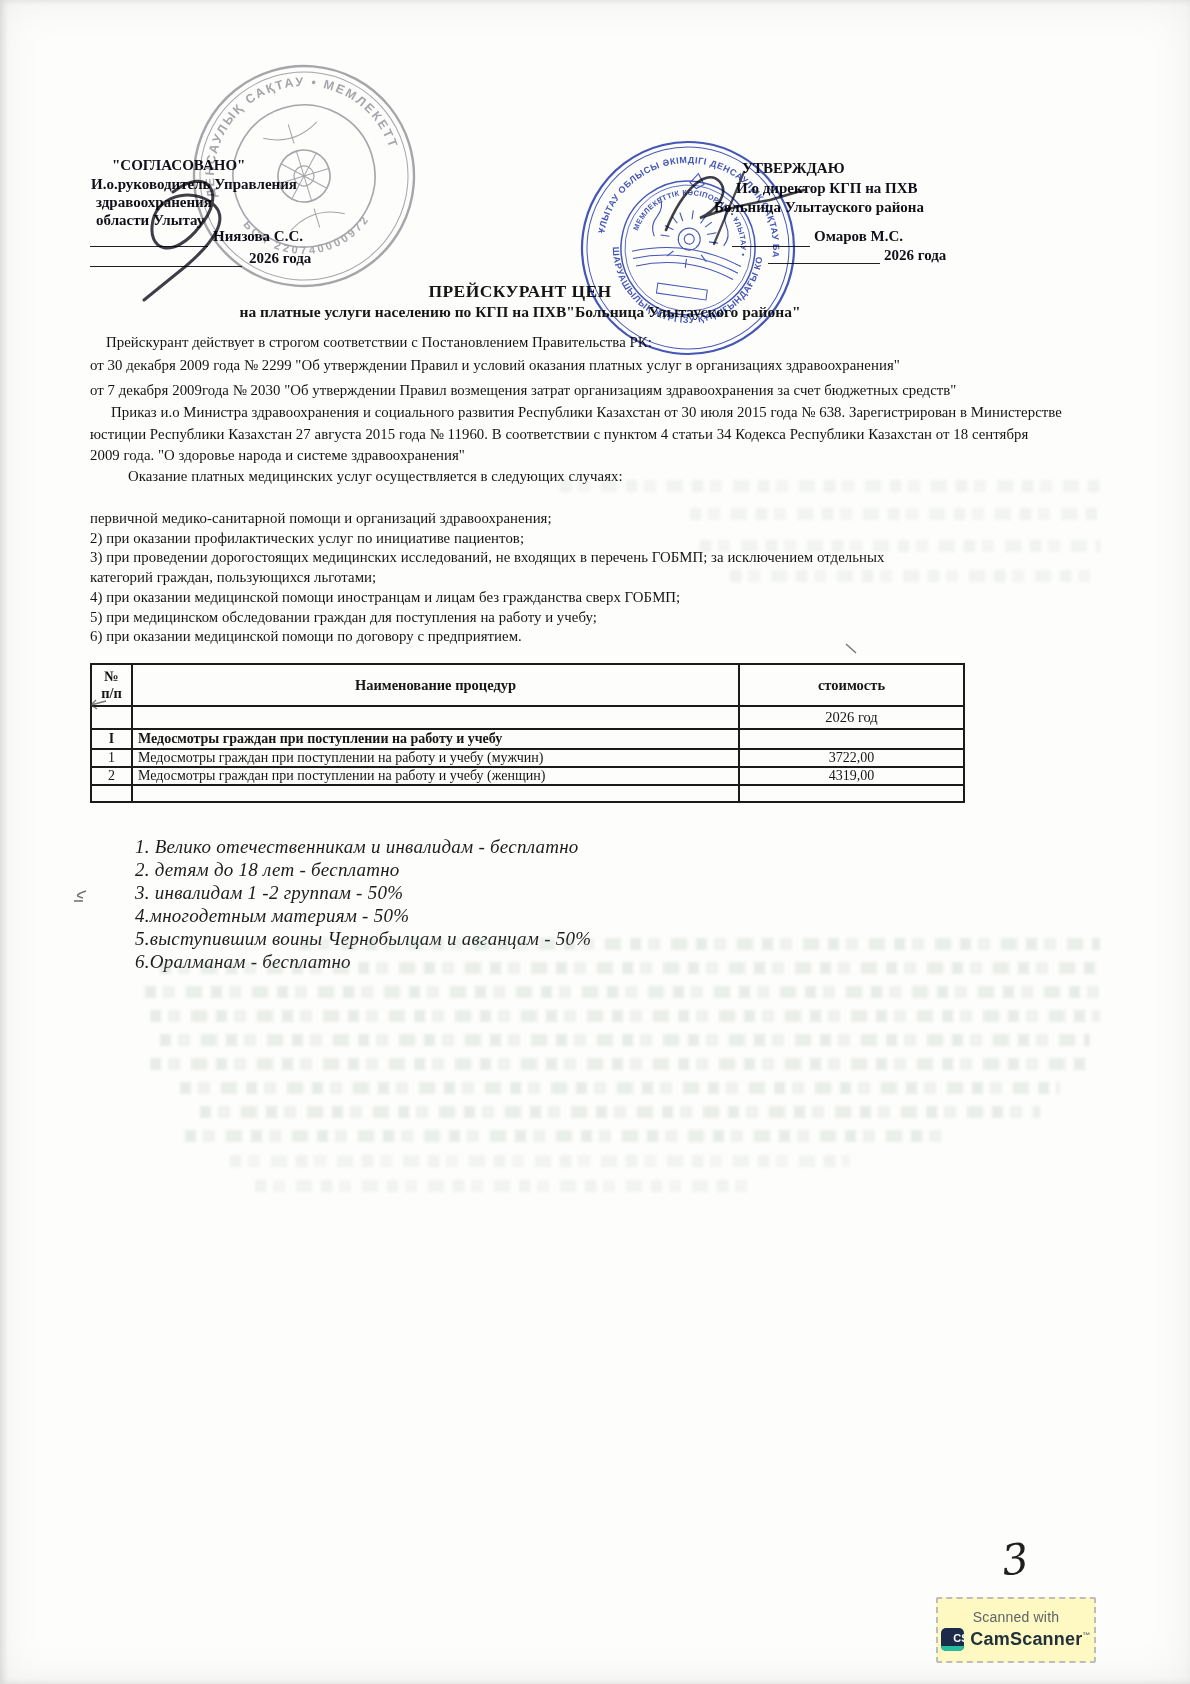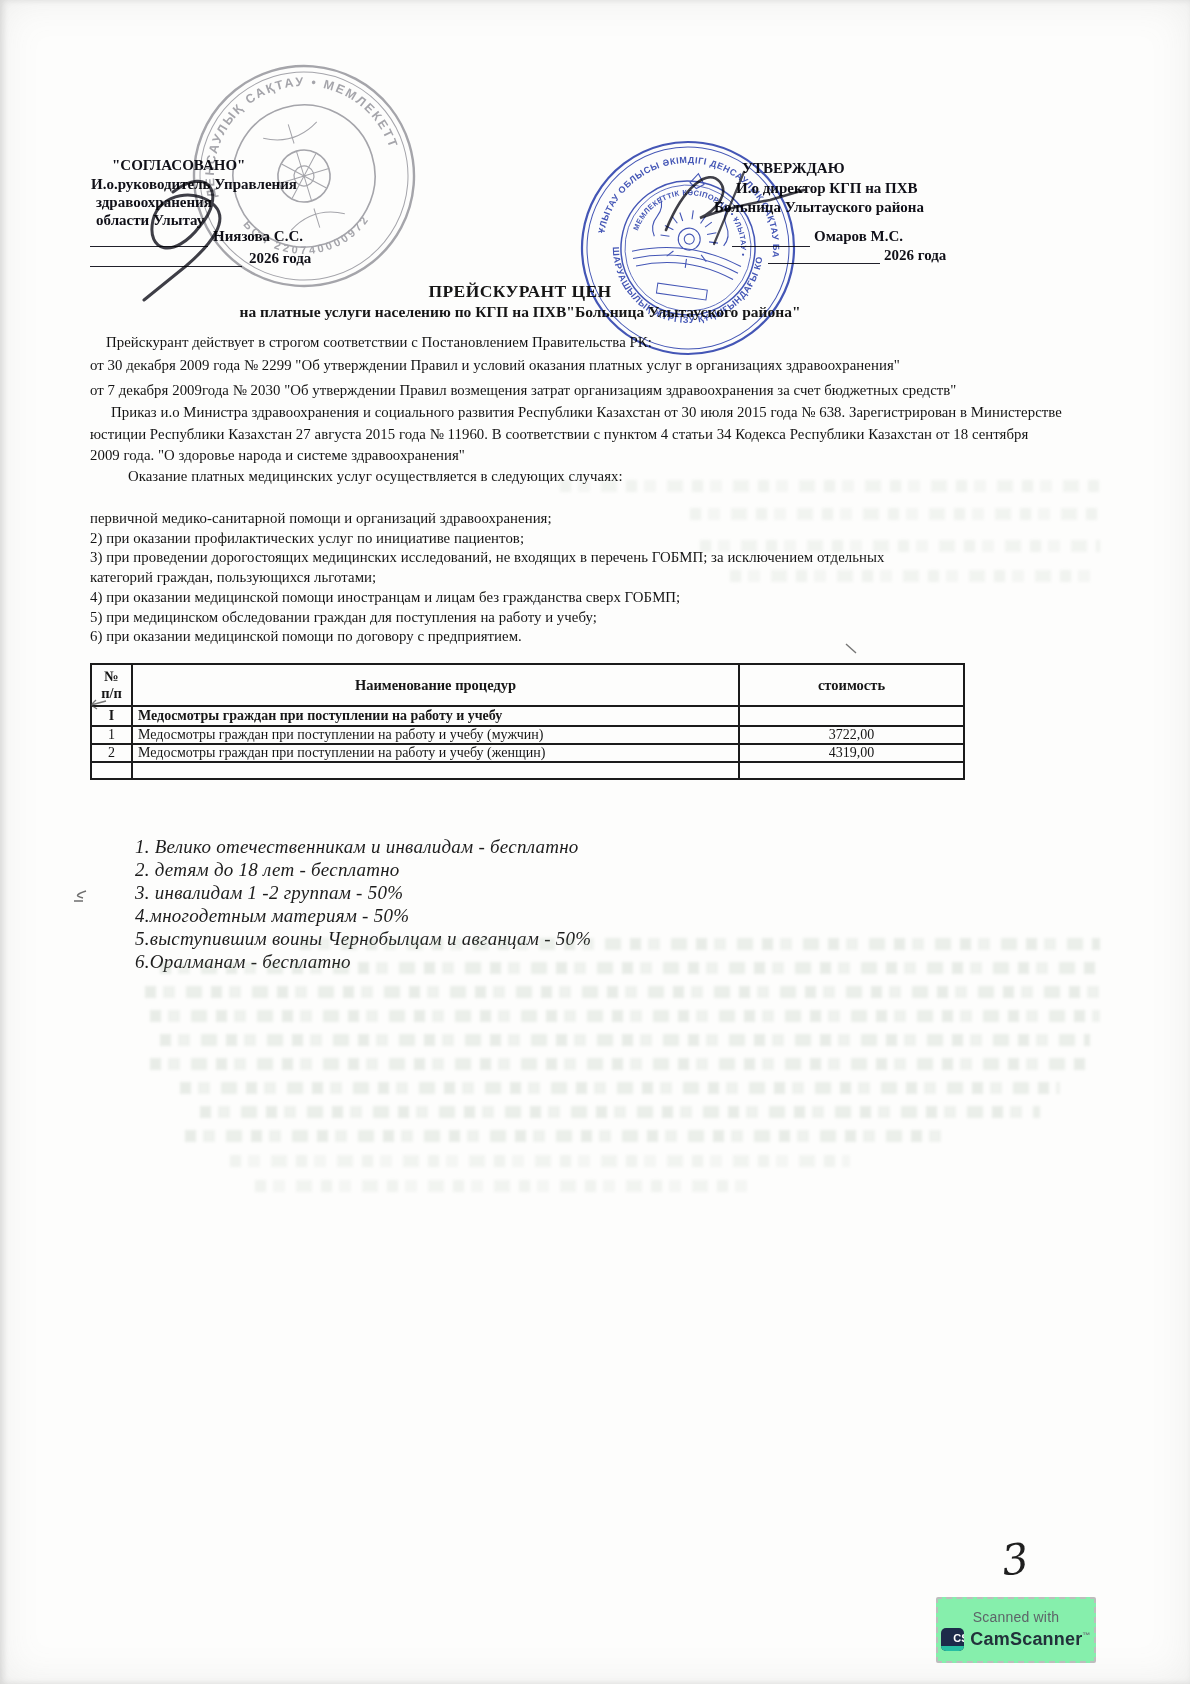--- a/index.html
+++ b/index.html
@@ -22,21 +22,21 @@
   table.price td.c{text-align:center;}
   table.price .hcell{font-weight:bold;font-size:14.5px;}
   
   .ink{mix-blend-mode:multiply;}
   
   .bleed{position:absolute;height:12px;filter:blur(1.7px);opacity:.42;pointer-events:none;
          background:repeating-linear-gradient(90deg, rgba(122,148,122,.38) 0 11px, rgba(122,148,122,0) 11px 18px,
          rgba(122,148,122,.26) 18px 30px, rgba(122,148,122,0) 30px 41px, rgba(122,148,122,.33) 41px 57px, rgba(122,148,122,0) 57px 66px);}
   .bleed.light{opacity:.26;}
   
-  .scan-badge{position:absolute;left:936px;top:1597px;width:156px;height:62px;background:#86efac;
+  .scan-badge{position:absolute;left:936px;top:1597px;width:156px;height:62px;background:#fef9c3;
               border:2px dashed #bdbdbd;border-radius:2px;display:flex;flex-direction:column;
               align-items:center;justify-content:center;font-family:"Liberation Sans","DejaVu Sans",sans-serif;}
   .scan-badge .l1{font-size:14px;color:#5d6468;letter-spacing:.2px;}
   .scan-badge .row{display:flex;align-items:center;gap:6px;margin-top:3px;}
   .cs-icon{position:relative;width:23px;height:23px;background:#1d2b4a;border-radius:5px;display:flex;
            align-items:center;justify-content:center;overflow:hidden;}
   .cs-icon:after{content:"";position:absolute;left:0;right:0;bottom:0;height:5px;background:#27bfa2;}
   .cs-icon span{color:#fff;font-size:11px;font-weight:bold;margin-top:-3px;padding-left:16px;}
   .cs-brand{font-size:18px;font-weight:bold;color:#22313a;letter-spacing:.2px;}
   .cs-brand sup{font-size:8px;color:#6a7176;}
@@ -86,20 +86,25 @@
     <colgroup>
         <col style="width:41px">
         <col style="width:607px">
         <col style="width:225px">
       </colgroup>
     <tbody>
         <tr style="height:42px">
       <td class="c hcell">№ п/п</td>
       <td class="c hcell">Наименование процедур</td>
       <td class="c hcell">стоимость</td>
+    </tr>
+    <tr style="height:23px">
+      <td class="c"></td>
+      <td></td>
+      <td class="c" style="font-size:14.5px;">2026 год</td>
     </tr>
     <tr style="height:20px">
       <td class="c b">I</td>
       <td class="b">Медосмотры граждан при   поступлении на работу и учебу</td>
       <td class="c"></td>
     </tr>
     <tr style="height:18px">
       <td class="c">1</td>
       <td>Медосмотры граждан при   поступлении на работу и учебу (мужчин)</td>
       <td class="c">3722,00</td>

